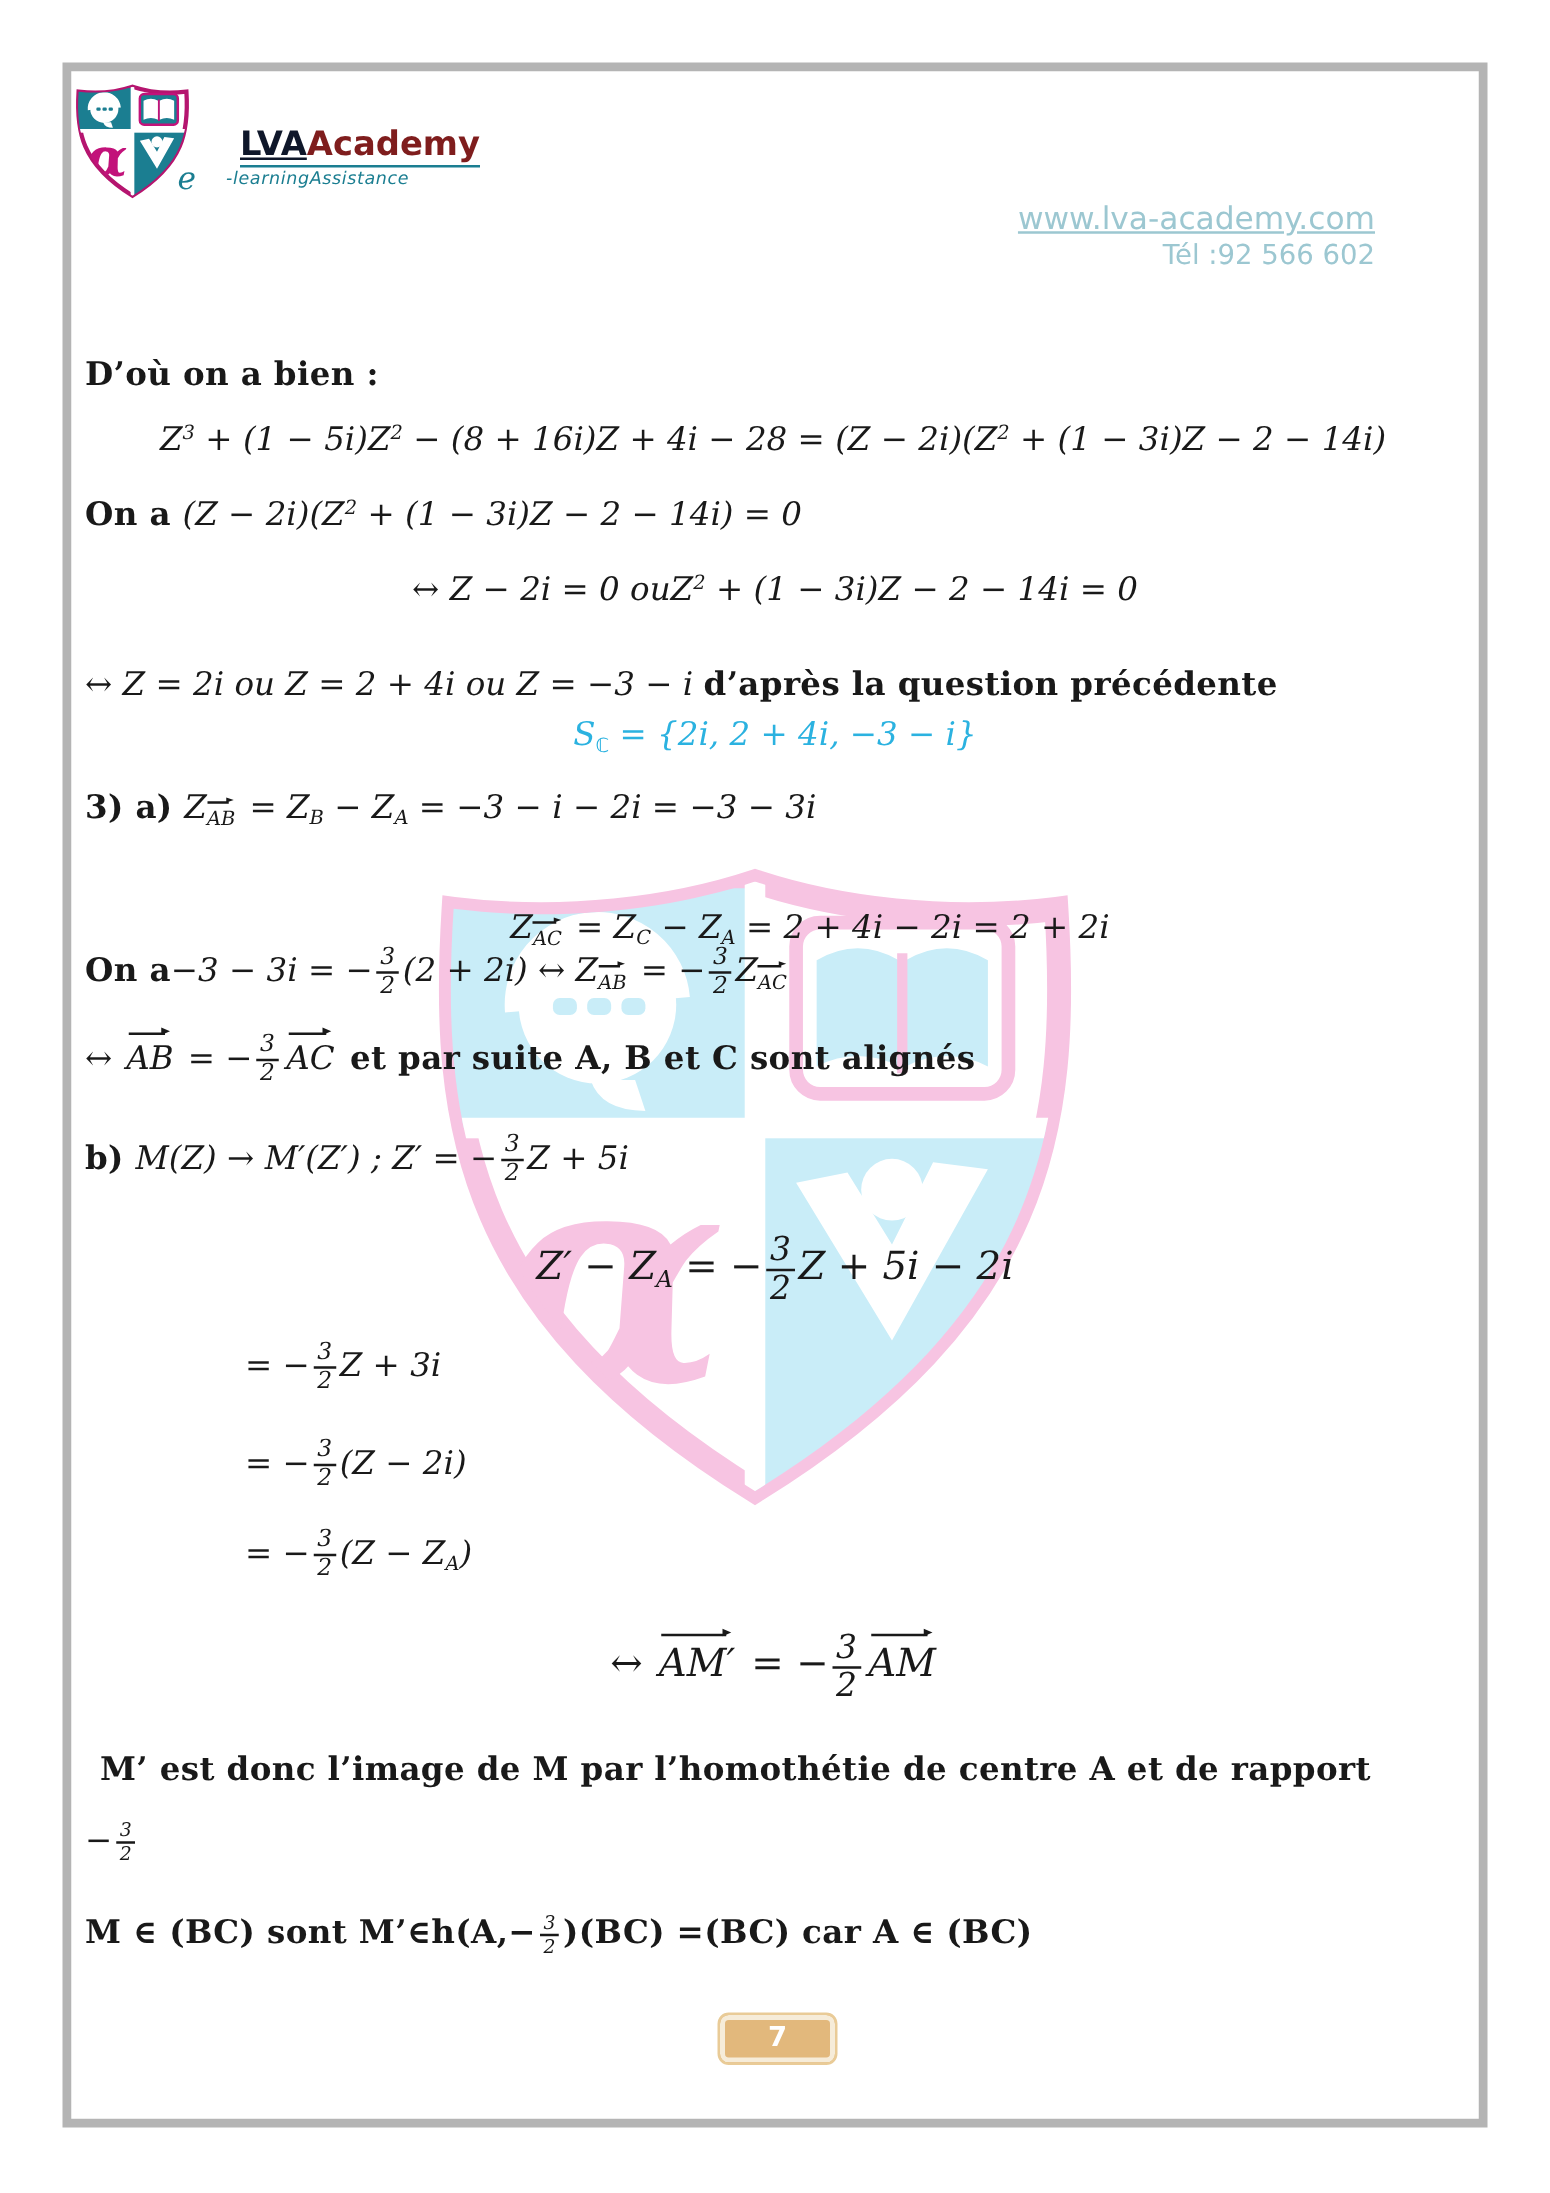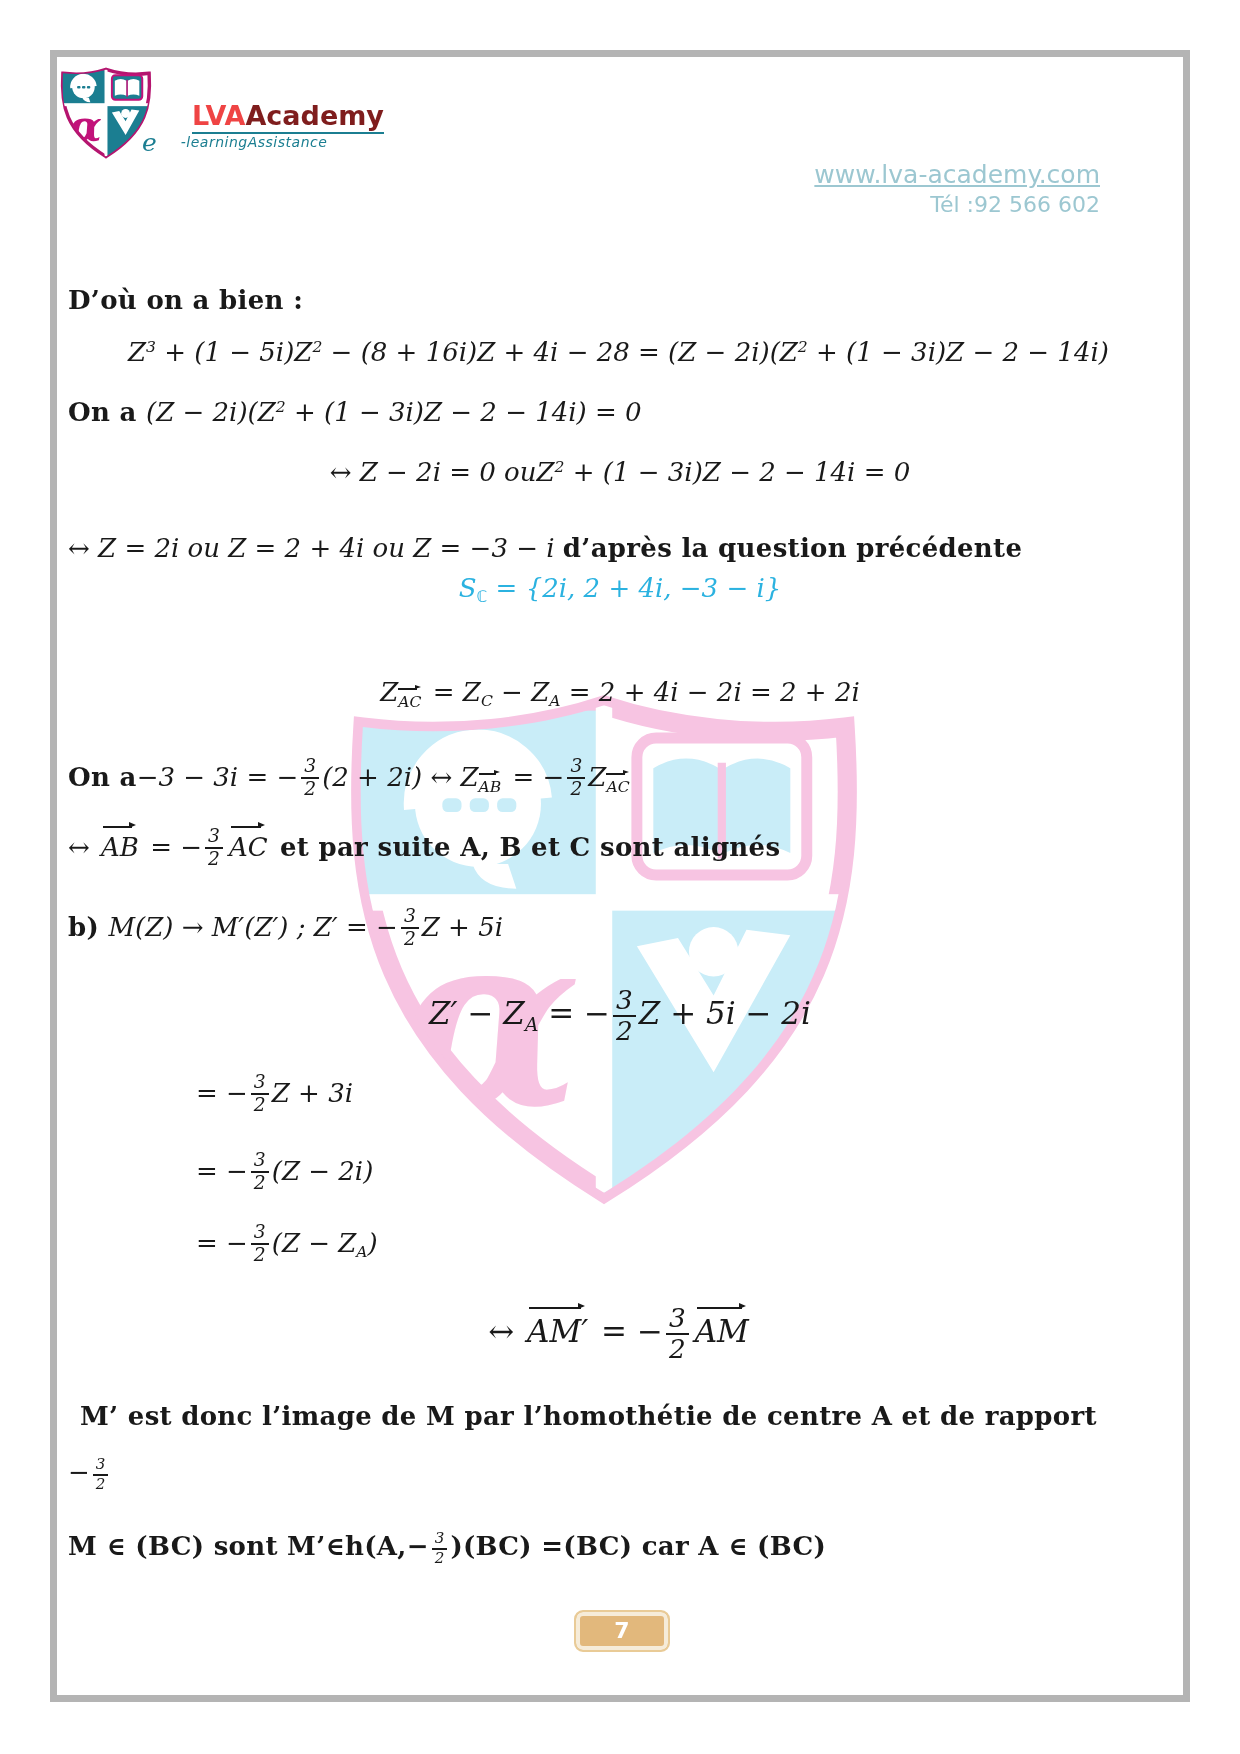--- a/index.html
+++ b/index.html
@@ -5,21 +5,21 @@
   html,body{margin:0;padding:0;background:#ffffff;}
   body{width:1240px;height:1754px;position:relative;overflow:hidden;
        font-family:"DejaVu Serif","DejaVu Sans",serif;color:#191919;}
   .frame{position:absolute;left:50px;top:50px;width:1126px;height:1638px;
          border:7px solid #b4b4b4;background:transparent;}
   
   .logo{position:absolute;left:57px;top:66px;width:98px;height:94px;}
   .wm{position:absolute;left:330px;top:688px;width:548px;height:522px;}
   .brand{position:absolute;left:192px;top:100px;font-family:"DejaVu Sans","Liberation Sans",sans-serif;
          font-size:27px;font-weight:bold;border-bottom:2px solid #1b7e91;padding-bottom:1px;}
-  .brand .b1{color:#ef4444;} .brand .b2{color:#7f1d1d;font-weight:600;}
+  .brand .b1{color:#0f172a;text-decoration:underline;} .brand .b2{color:#7f1d1d;font-weight:600;}
   .tagline{position:absolute;left:142px;top:128px;color:#1b7e91;}
   .tagline .e{font-family:"DejaVu Serif",serif;font-style:italic;font-size:25px;}
   .tagline .rest{font-family:"DejaVu Sans","Liberation Sans",sans-serif;font-size:14px;
                  margin-left:24px;letter-spacing:.5px;vertical-align:4px;font-style:italic;}
   .weblink{position:absolute;right:140px;top:160px;font-family:"DejaVu Sans","Liberation Sans",sans-serif;
            font-size:25px;color:#9cc7d1;text-decoration:underline;}
   .tel{position:absolute;right:140px;top:192px;font-family:"DejaVu Sans","Liberation Sans",sans-serif;
        font-size:22px;color:#9cc7d1;}
   
   .canvas{position:absolute;left:0;top:0;width:1240px;height:1754px;}
@@ -101,21 +101,22 @@
 <a class="weblink" href="#">www.lva-academy.com</a>
 <div class="tel">Tél :92 566 602</div>
 
 <div class="canvas">
     <div class="line" style="top: 284px; left: 68px;"><span class="txt">D’où on a bien :</span></div>
     <div class="line" style="top: 336px; left: 128px;"><span class="m">Z</span><span class="sup">3</span><span class="m"> + (1 − 5i)Z</span><span class="sup">2</span><span class="m"> − (8 + 16i)Z + 4i − 28 = (Z − 2i)(Z</span><span class="sup">2</span><span class="m"> + (1 − 3i)Z − 2 − 14i)</span></div>
     <div class="line" style="top: 396px; left: 68px;"><span class="txt">On a </span><span class="m">(Z − 2i)(Z</span><span class="sup">2</span><span class="m"> + (1 − 3i)Z − 2 − 14i) = 0</span></div>
     <div class="line center" style="top: 456px;"><span class="m">↔ Z − 2i = 0 ouZ</span><span class="sup">2</span><span class="m"> + (1 − 3i)Z − 2 − 14i = 0</span></div>
     <div class="line" style="top: 532px; left: 68px;"><span class="m">↔ Z = 2i ou Z = 2 + 4i ou Z = −3 − i </span><span class="txt">d’après la question précédente</span></div>
     <div class="line center" style="top: 572px; color: rgb(43, 178, 224);"><span class="m">S</span><span class="sub">ℂ</span><span class="m"> = {2i, 2 + 4i, −3 − i}</span></div>
-    <div class="line center" style="top: 676px;"><span class="m">Z</span><span class="vsub">AC</span><span class="m"> = Z</span><span class="sub">C</span><span class="m"> − Z</span><span class="sub">A</span><span class="m"> = 2 + 4i − 2i = 2 + 2i</span></div>
+    <div class="line" style="top: 630px; left: 68px;"><span class="txt">3) a) </span><span class="m">Z</span><span class="vsub">AB</span><span class="m"> = Z</span><span class="sub">B</span><span class="m"> − Z</span><span class="sub">A</span><span class="m"> = −3 − i − 2i = −3 − 3i</span></div>
+    <div class="line center" style="top: 726px; padding-left: 28px;"><span class="m">Z</span><span class="vsub">AC</span><span class="m"> = Z</span><span class="sub">C</span><span class="m"> − Z</span><span class="sub">A</span><span class="m"> = 2 + 4i − 2i = 2 + 2i</span></div>
     <div class="line" style="top: 756px; left: 68px;"><span class="txt">On a</span><span class="m">−3 − 3i = −</span><span class="frac"><span class="num">3</span><span class="den">2</span></span><span class="m">(2 + 2i) ↔ Z</span><span class="vsub">AB</span><span class="m"> = −</span><span class="frac"><span class="num">3</span><span class="den">2</span></span><span class="m">Z</span><span class="vsub">AC</span></div>
     <div class="line" style="top: 826px; left: 68px;"><span class="m">↔ </span><span class="vec">AB</span><span class="m"> = −</span><span class="frac"><span class="num">3</span><span class="den">2</span></span><span class="vec">AC</span><span class="txt"> et par suite A, B et C sont alignés</span></div>
     <div class="line" style="top: 906px; left: 68px;"><span class="txt">b) </span><span class="m">M(Z) → M′(Z′) ; Z′ = −</span><span class="frac"><span class="num">3</span><span class="den">2</span></span><span class="m">Z + 5i</span></div>
     <div class="line center lg" style="top: 986px;"><span class="m">Z′ − Z</span><span class="sub">A</span><span class="m"> = −</span><span class="frac"><span class="num">3</span><span class="den">2</span></span><span class="m">Z + 5i − 2i</span></div>
     <div class="line" style="top: 1072px; left: 196px;"><span class="m">= −</span><span class="frac"><span class="num">3</span><span class="den">2</span></span><span class="m">Z + 3i</span></div>
     <div class="line" style="top: 1150px; left: 196px;"><span class="m">= −</span><span class="frac"><span class="num">3</span><span class="den">2</span></span><span class="m">(Z − 2i)</span></div>
     <div class="line" style="top: 1222px; left: 196px;"><span class="m">= −</span><span class="frac"><span class="num">3</span><span class="den">2</span></span><span class="m">(Z − Z</span><span class="sub">A</span><span class="m">)</span></div>
     <div class="line center lg" style="top: 1304px;"><span class="m">↔ </span><span class="vec">AM′</span><span class="m"> = −</span><span class="frac"><span class="num">3</span><span class="den">2</span></span><span class="vec">AM</span></div>
     <div class="line" style="top: 1400px; left: 80px;"><span class="txt">M’ est donc l’image de M par l’homothétie de centre A et de rapport</span></div>
     <div class="line smfrac" style="top: 1456px; left: 68px;"><span class="m">−</span><span class="frac"><span class="num">3</span><span class="den">2</span></span></div>

